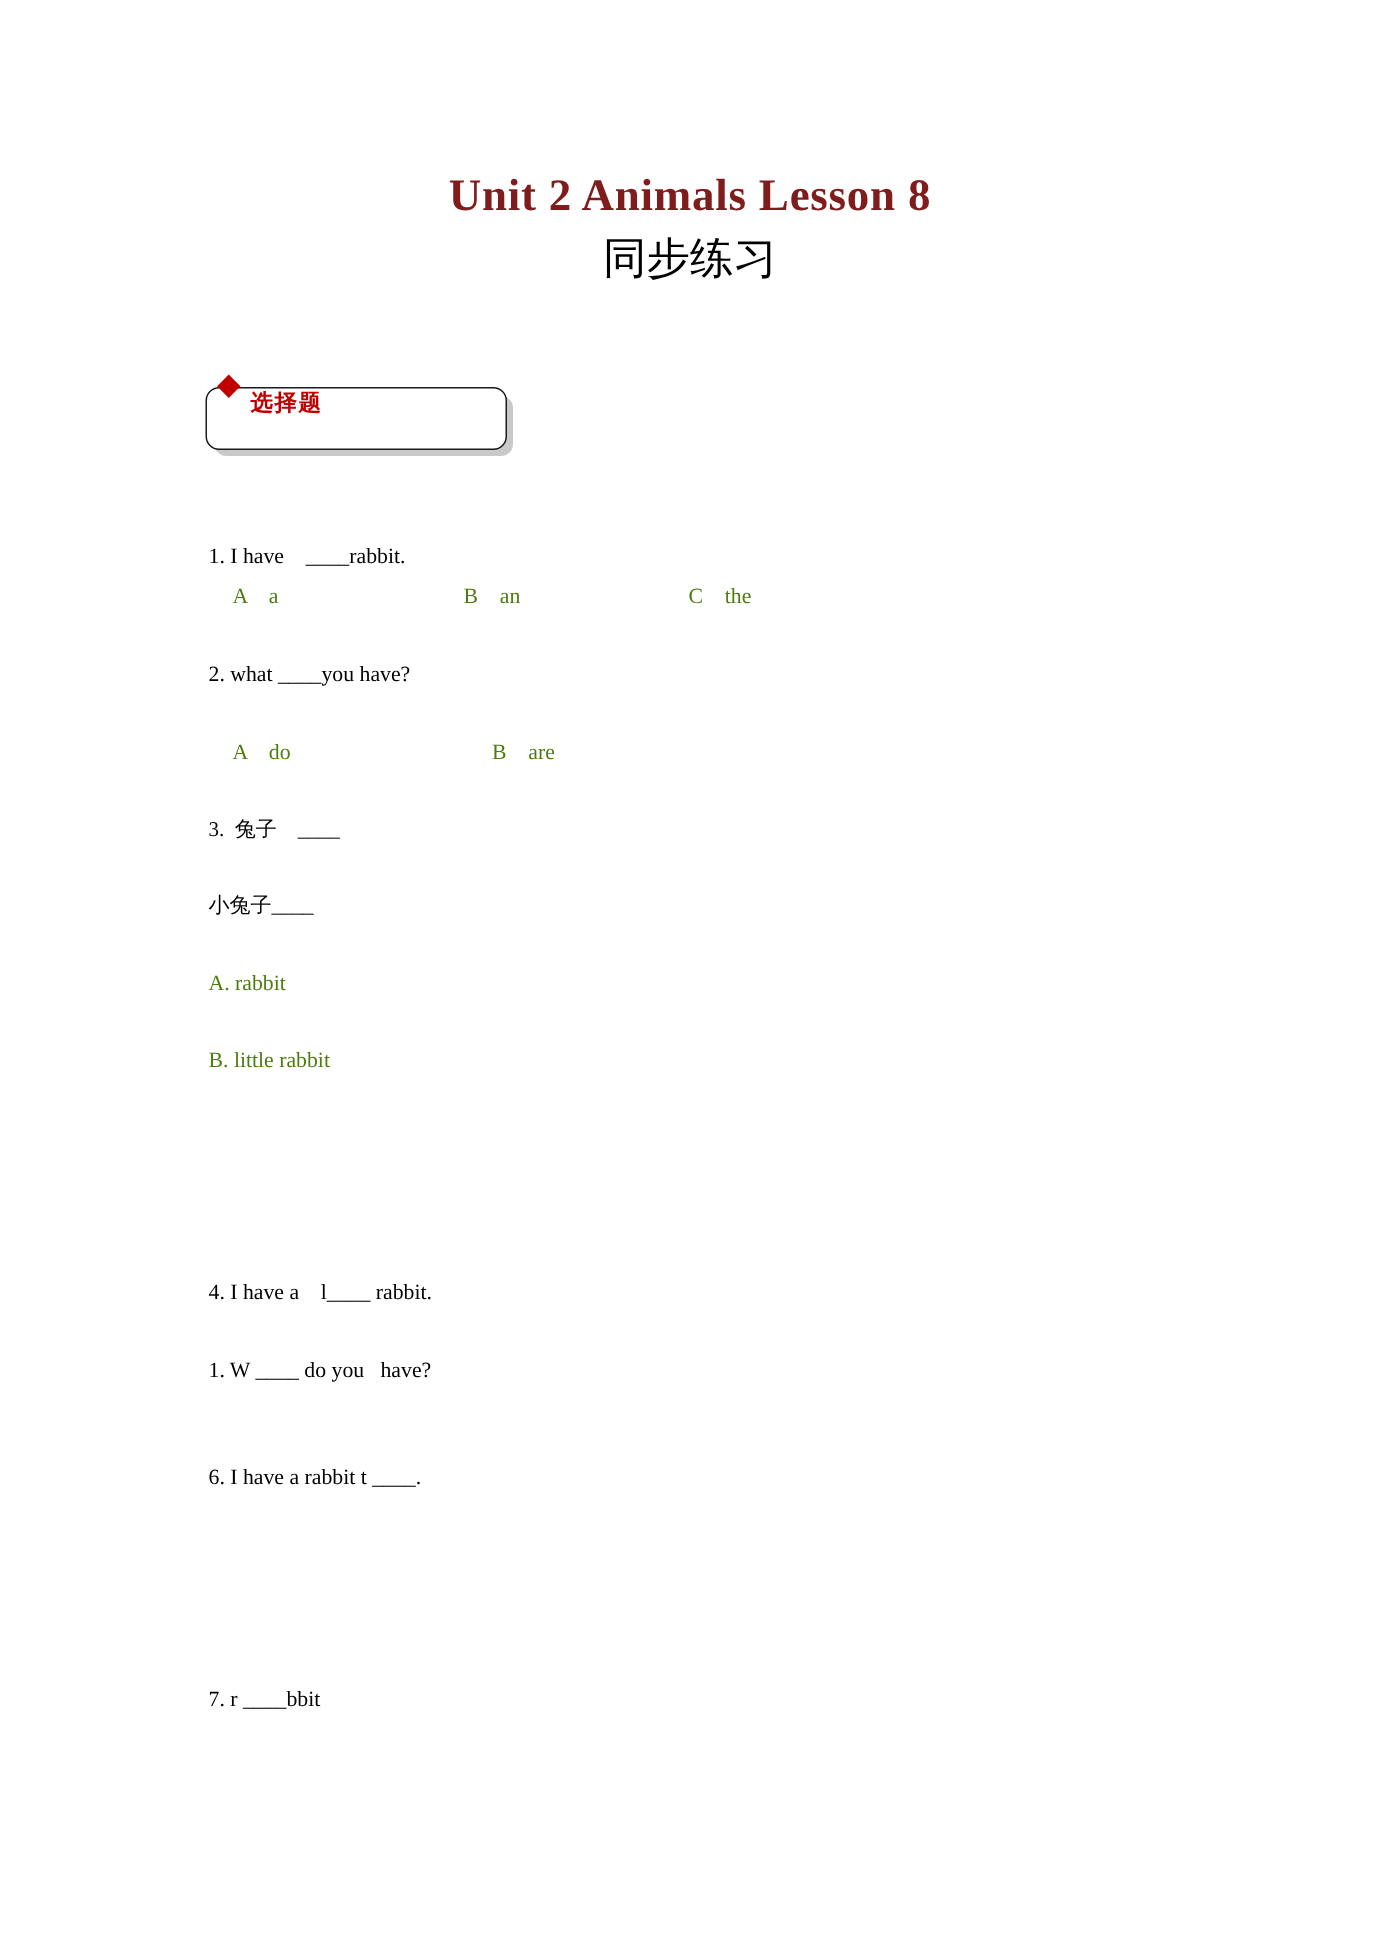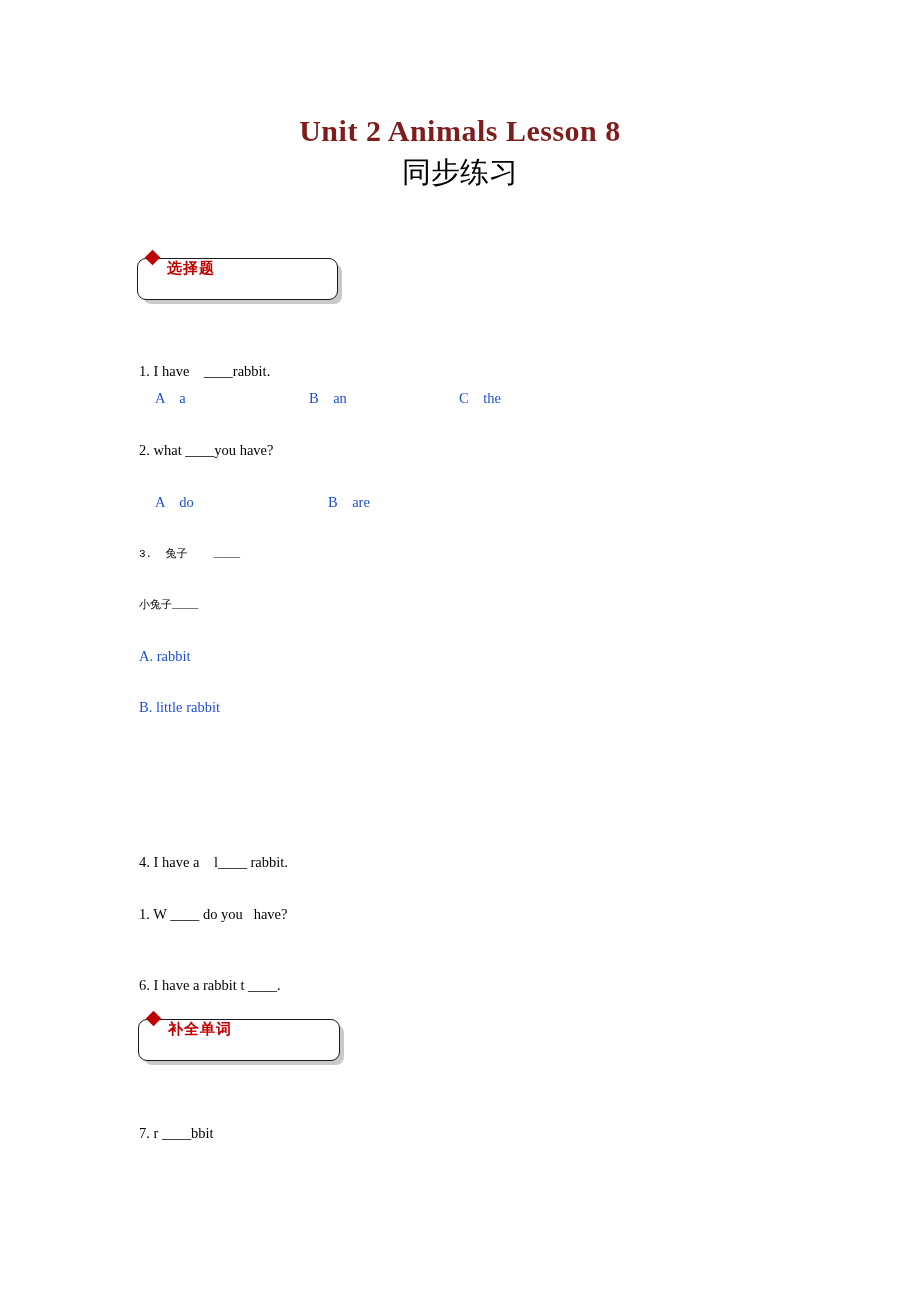--- a/index.html
+++ b/index.html
@@ -89,29 +89,29 @@
   
   .qline {
     position: absolute;
     font-family: "Liberation Serif", "DejaVu Serif", serif;
     font-size: 14.5px;
     line-height: 18px;
     color: #000;
     white-space: pre;
   }
   .qline.cjk {
-    font-family: Liberation Mono, monospace;
-    font-size: 11px;
+    font-family: Liberation Serif, serif;
+    font-size: 14px;
   }
   .opt {
     position: absolute;
     font-family: "Liberation Serif", "DejaVu Serif", serif;
     font-size: 14.5px;
     line-height: 18px;
-    color: #1d4ed8;
+    color: #4d7c0f;
     white-space: pre;
   }
 </style>
 </head>
 <body>
 
 <div class="page">
 
   <div class="title-block">
     <div class="doc-title">Unit 2 Animals Lesson 8</div>
@@ -138,20 +138,16 @@
   <div class="qline cjk" style="left:139px; top:596px;">小兔子____</div>
 
   <div class="opt" style="left:139px; top:647px;">A. rabbit</div>
   <div class="opt" style="left:139px; top:698px;">B. little rabbit</div>
 
 
   <div class="qline" style="left:139px; top:853px;">4. I have a    l____ rabbit.</div>
   <div class="qline" style="left:139px; top:905px;">1. W ____ do you   have?</div>
   <div class="qline" style="left:139px; top:957px;margin-top:19px;">6. I have a rabbit t ____.</div>
 
-  <div class="section-box" style="left:138px; top:1019px; width:202px;">
-    <span class="diamond"></span>
-    <span class="section-label">补全单词</span>
-  </div>
 
   <div class="qline" style="left:139px; top:1124px;">7. r ____bbit</div>
 
 </div>
 
 </body></html>

